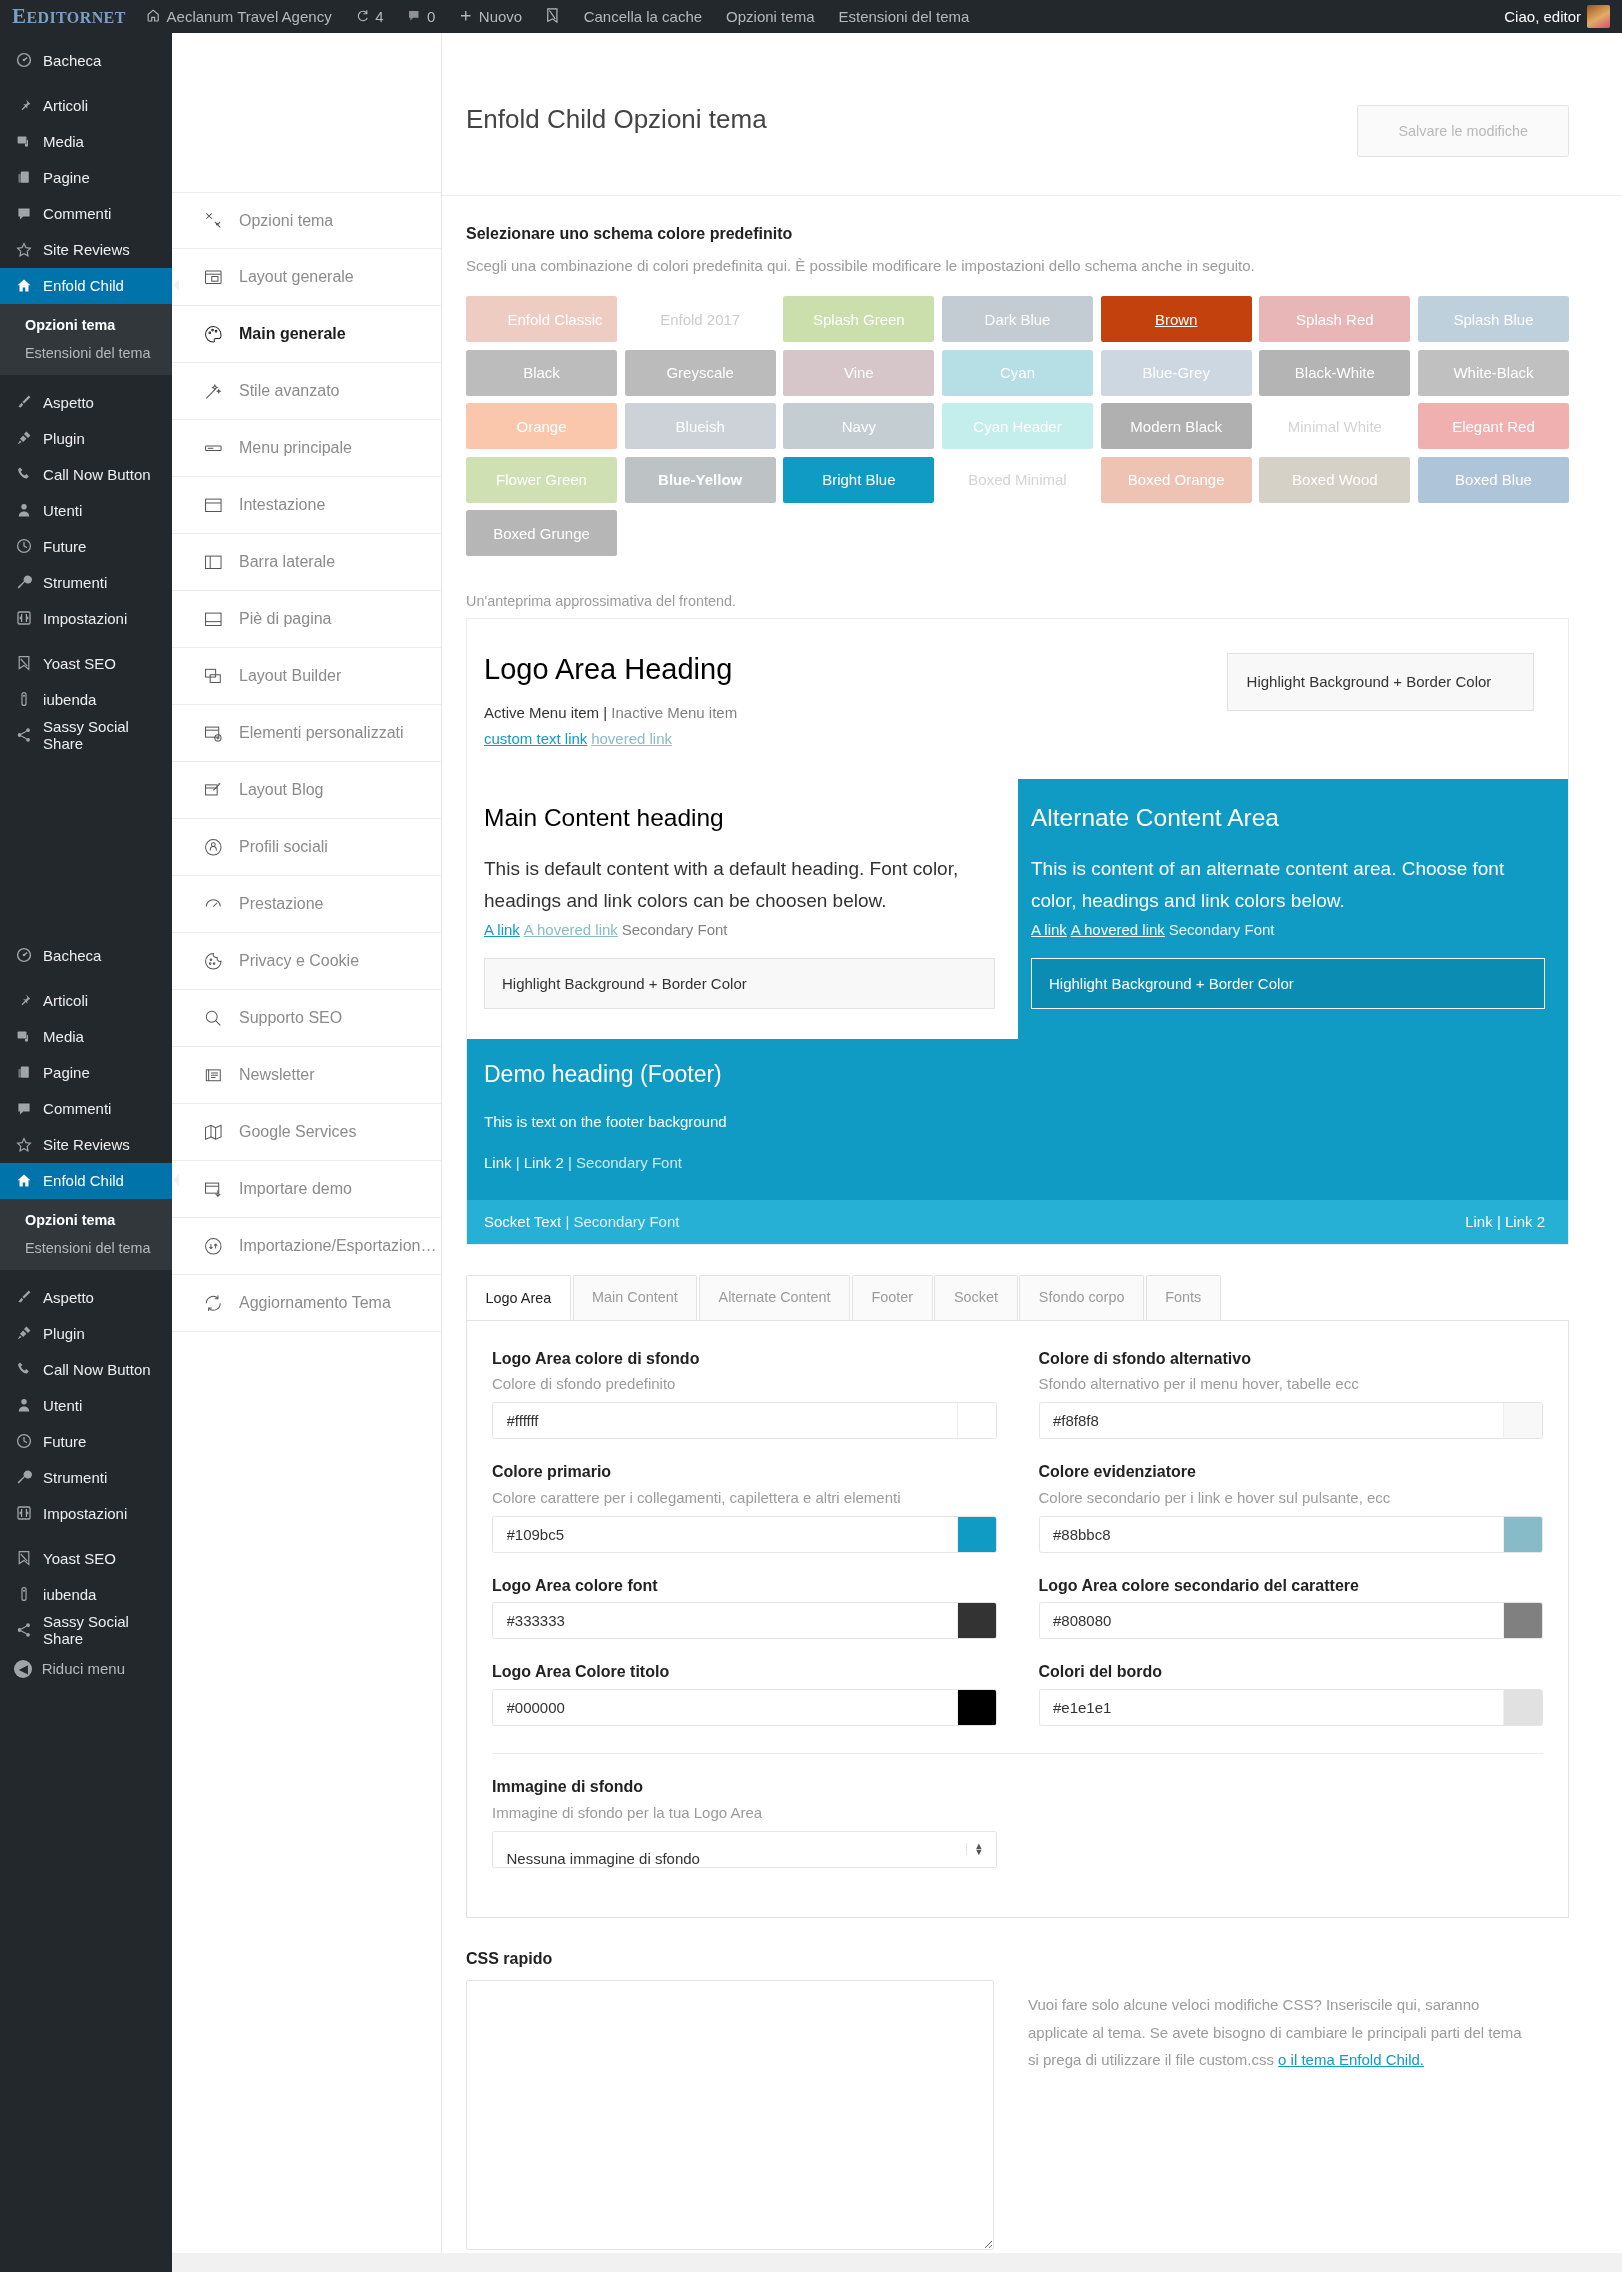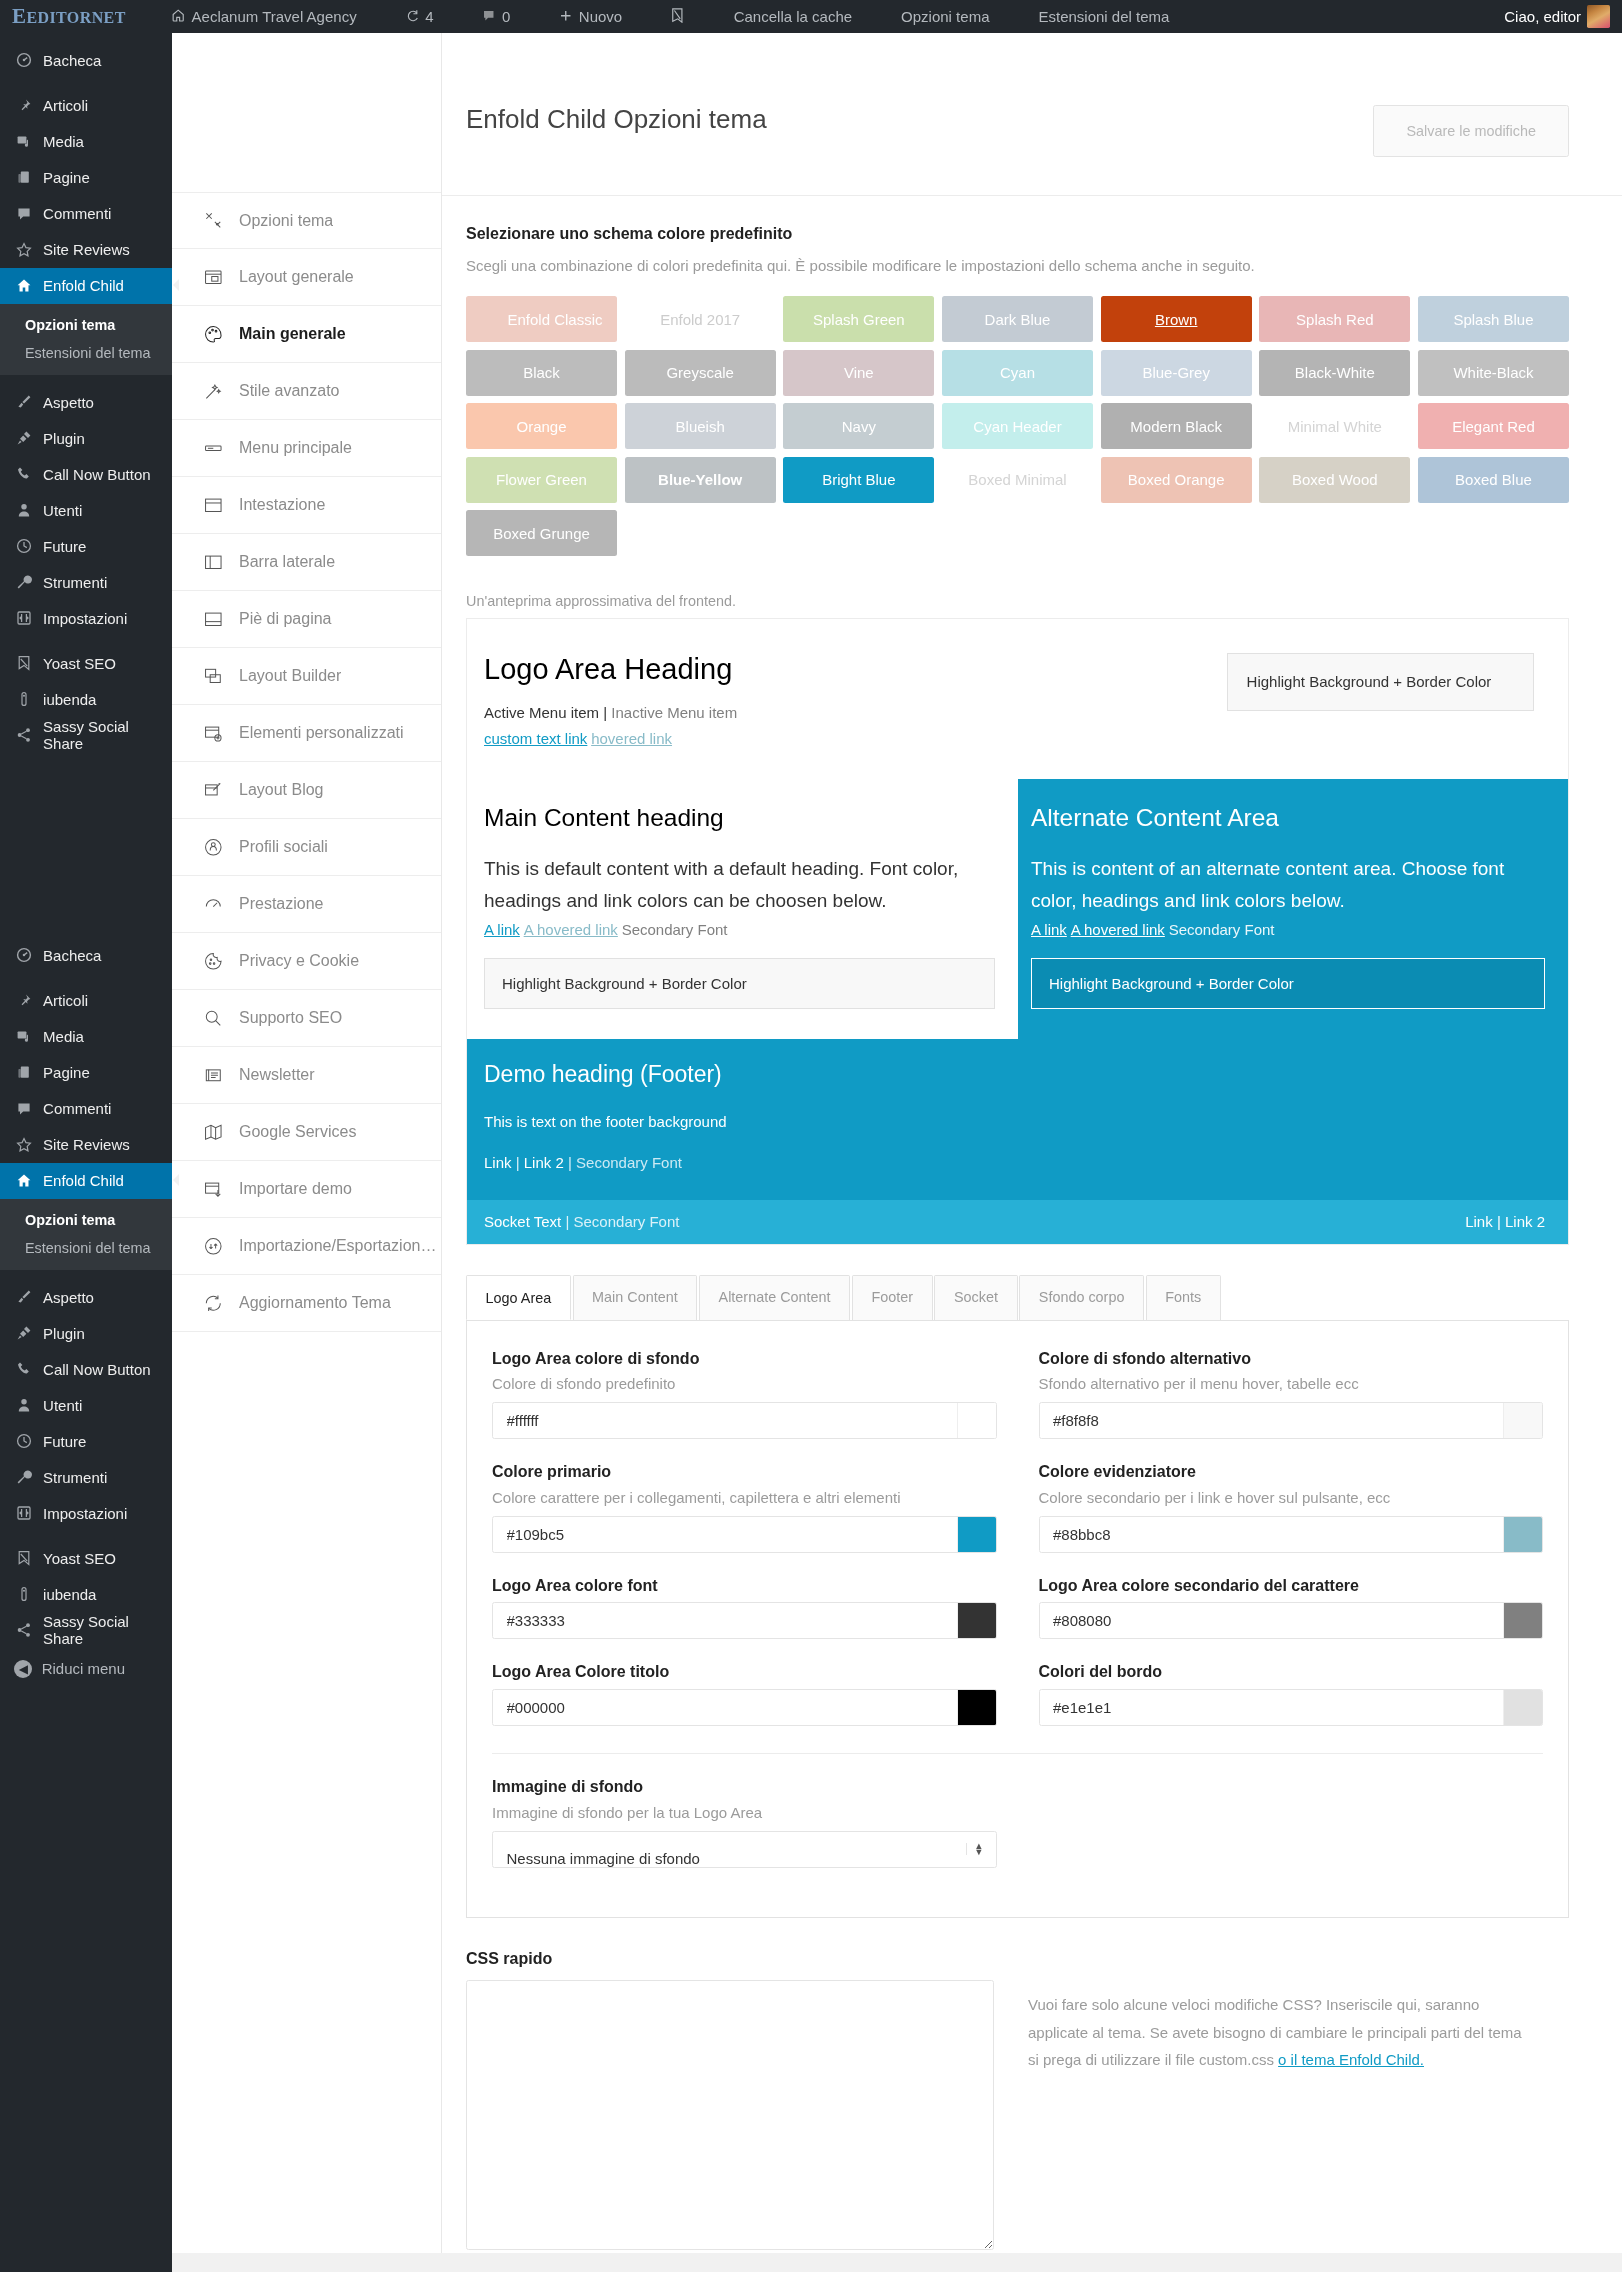--- a/index.html
+++ b/index.html
@@ -14,21 +14,20 @@
   
   #adminbar {
     height: 33px;
     background: #23282d;
     color: #b4b9be;
     display: flex;
     align-items: center;
     font-size: 15px;
     position: relative;
     z-index: 50;
-    gap: 25px;
   }
   #adminbar .ab-item {
     display: flex;
     align-items: center;
     gap: 6px;
     padding: 0 12px;
     height: 16px;
     color: #b4b9be;
     white-space: nowrap;
     cursor: pointer;
@@ -155,21 +154,21 @@
     font-weight: normal;
     color: #444;
     line-height: 1.1;
   }
   .btn-save {
     background:#fafafa;
     border:0.8px solid #e3e3e3;
     border-radius:2.5px;
     color:#b9b9b9;
     font-size:14.4px;
-    padding: 17px 32px;
+    padding: 17px 40px;
     cursor:pointer;
     font-family:"Liberation Sans",sans-serif;
   }
 
   .avia-section {
     border-top: 0.8px solid #ececec;
     padding: 29px 53px 0 24px;
   }
   .sec-title { font-size:16px; font-weight:bold; color:#222; margin-bottom:12px; }
   .sec-desc  { font-size:15px; color:#9b9b9b; margin-bottom:18.6px; line-height:1.5; }

